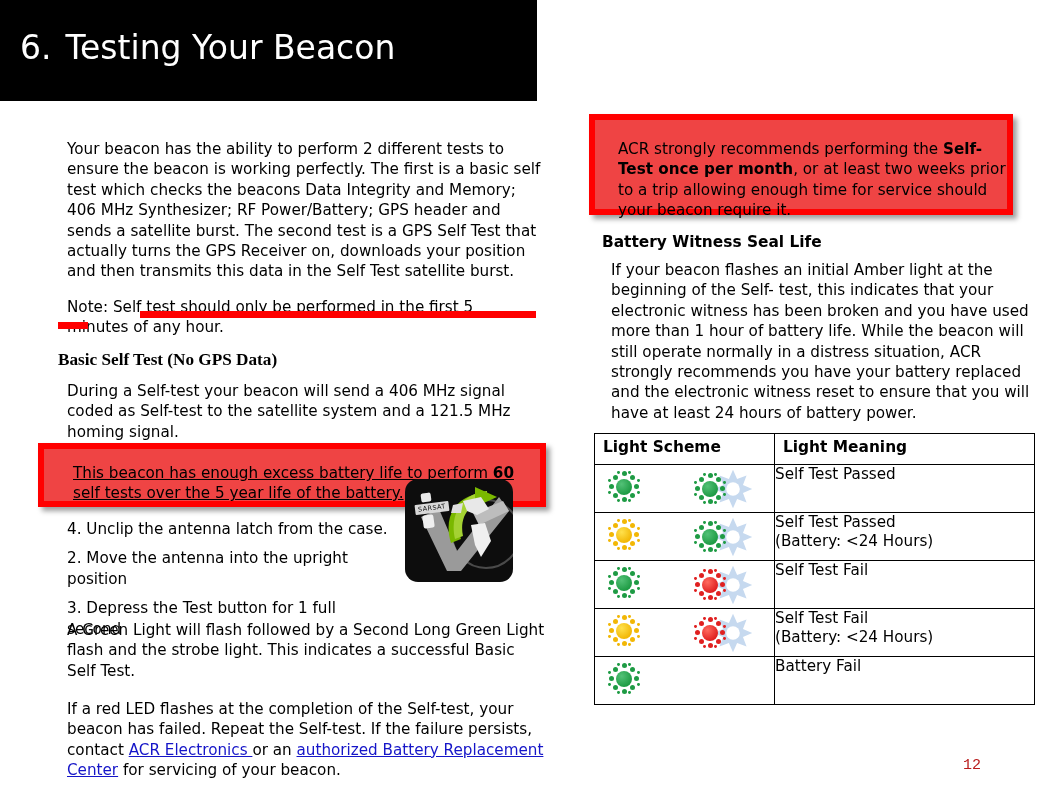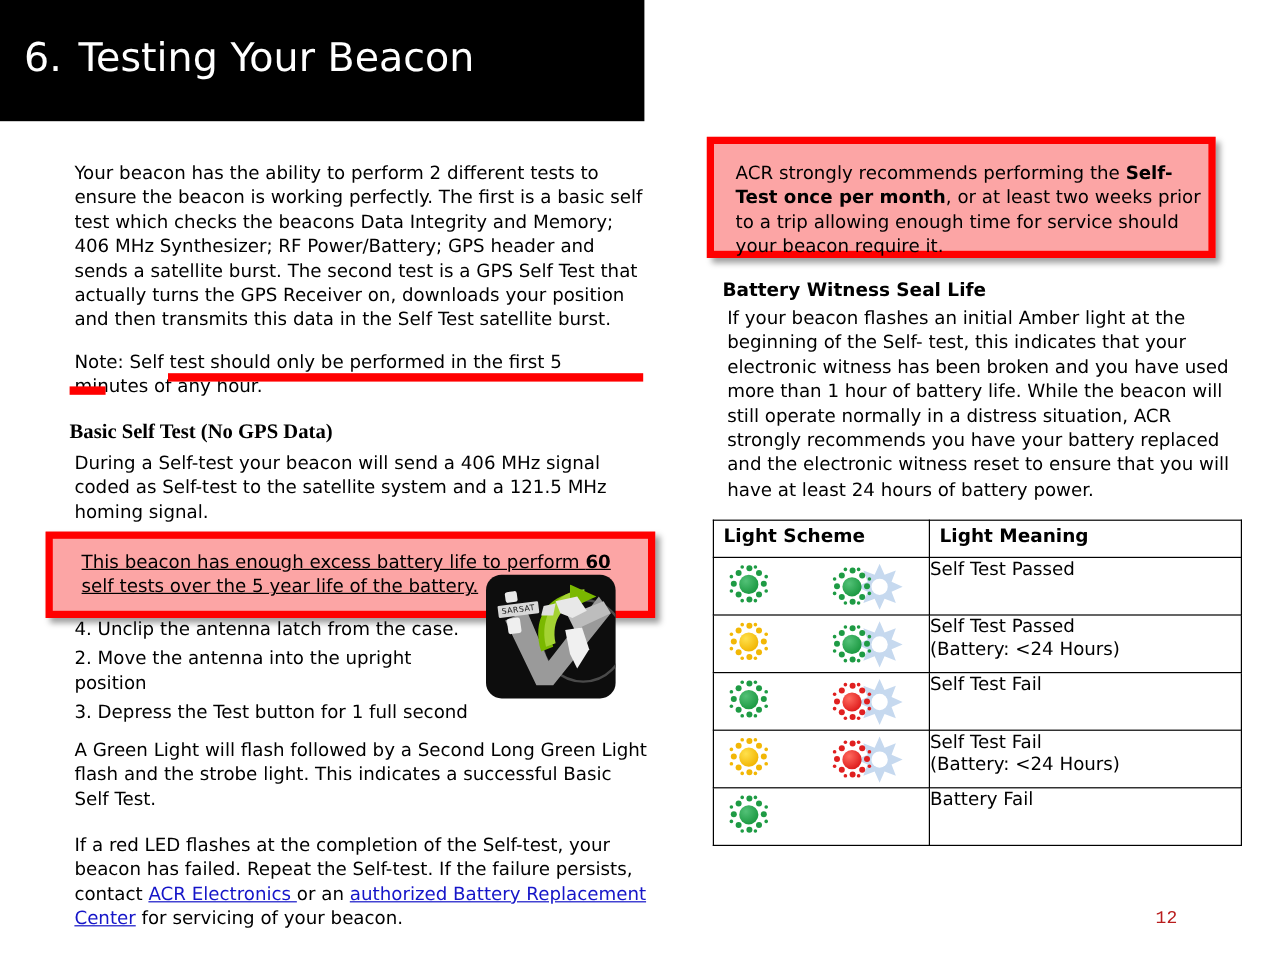--- a/index.html
+++ b/index.html
@@ -25,21 +25,21 @@
     font-weight:400;
     letter-spacing:0px;
     white-space:nowrap;
     font-family:"DejaVu Sans","Liberation Sans",sans-serif;
   }
   .title-num{margin-right:14px;}
 
   
   .col{position:absolute;}
   p.body{
-    margin:4px;
+    margin:9px;
     font-size:15.2px;
     line-height:20.4px;
     color:#000;
     font-family:"DejaVu Sans","Liberation Sans",sans-serif;
   }
   .h-sub{
     margin:0;
     font-size:17.2px;
     font-weight:bold;
     line-height:22px;
@@ -63,25 +63,25 @@
   #rule-a{left:140px;top:311px;width:396px;}
   #rule-b{left:58px;top:322px;width:30px;}
 
   #basic-heading{position:absolute;left:58px;top:349px;}
   #basic-para{position:absolute;left:58px;top:372px;width:478px;}
 
   
   .redbox{
     position:absolute;
     border:6px solid #FF0000;
-    background:#fca5a5;
+    background:#ef4444;
     box-sizing:border-box;
     box-shadow:4px 4px 5px rgba(0,0,0,.38);
   }
-  #redbox-left{left:38px;top:443px;width:508px;height:72px;}
+  #redbox-left{left:38px;top:443px;width:508px;height:64px;}
   #redbox-left-inner{
     position:absolute;left:20px;top:5px;width:466px;
   }
   .ul{text-decoration:underline;}
 
   
   #sarsat-logo{
     position:absolute;left:405px;top:479px;width:108px;height:103px;
     border-radius:13px;
     background:#0d0d0d;

